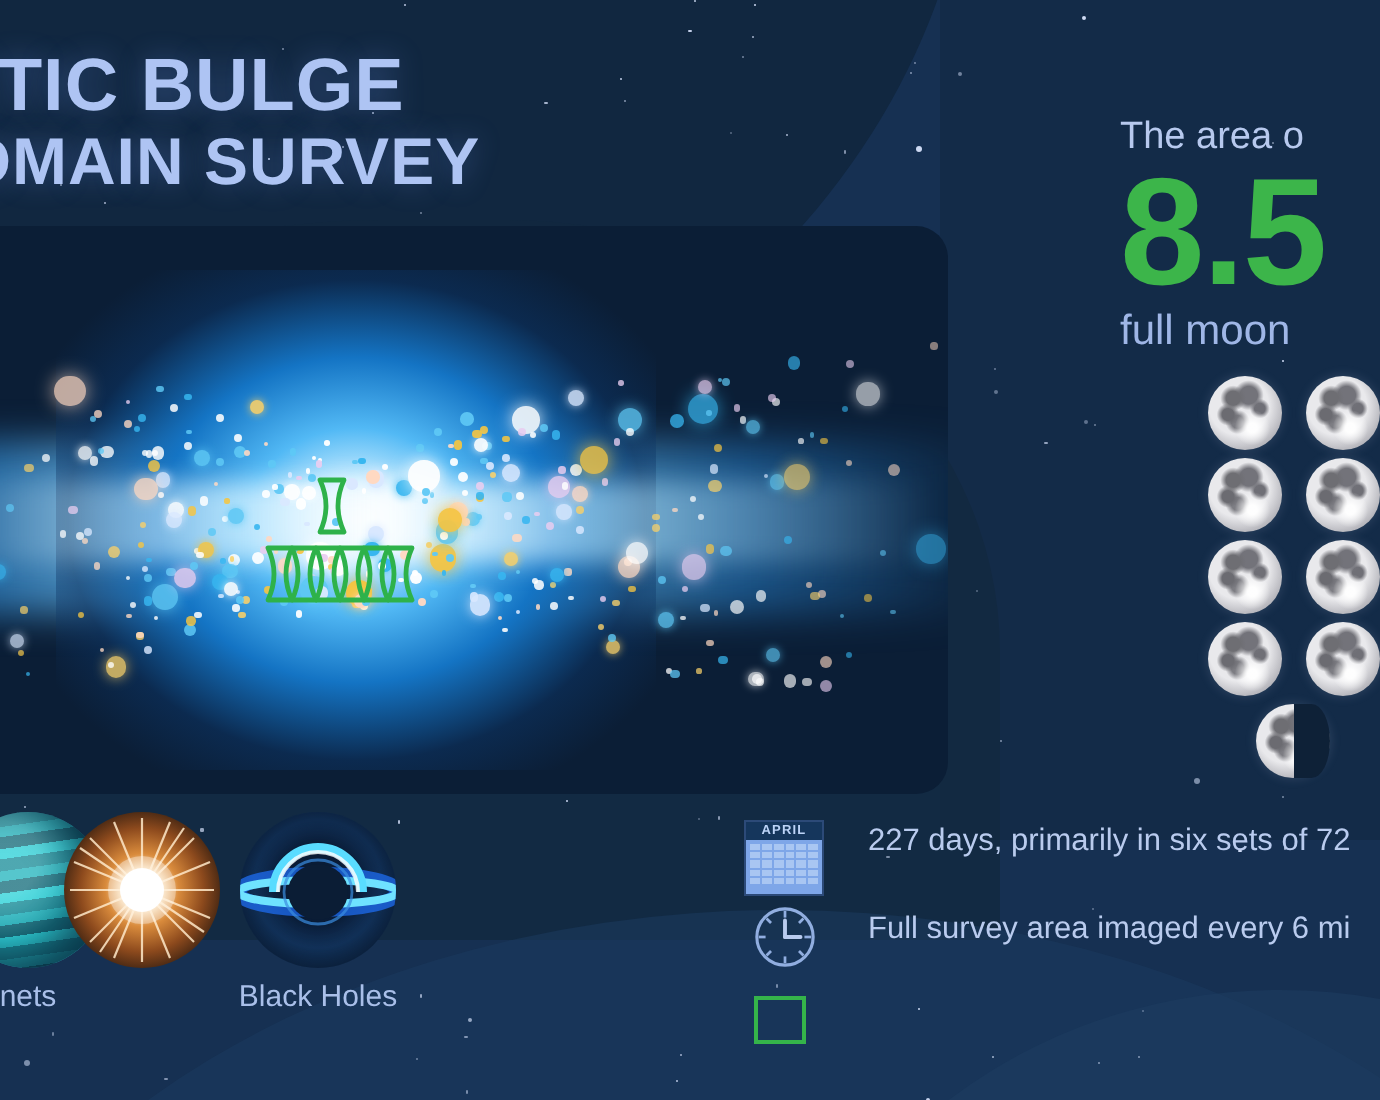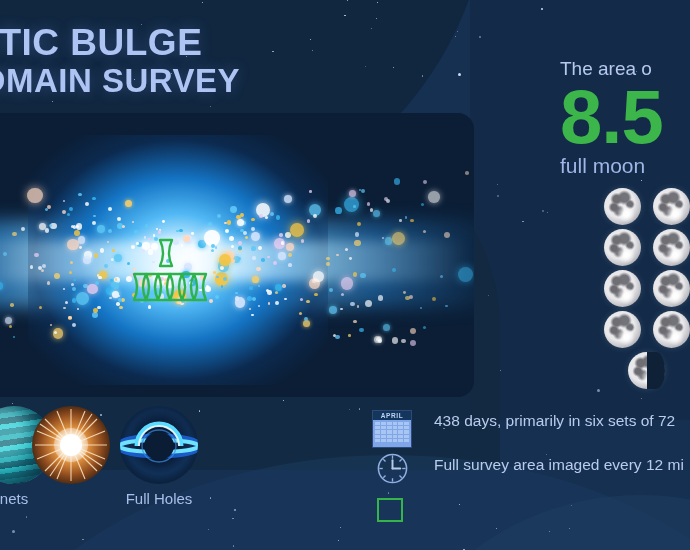--- a/index.html
+++ b/index.html
@@ -605,21 +605,21 @@
       <div class="orb orb-blackhole">
         <svg viewBox="0 0 78 78" style="position:absolute;inset:0;">
           <ellipse cx="39" cy="40" rx="40" ry="9" fill="none" stroke="#1e6cf0" stroke-width="7" opacity=".75"></ellipse>
           <ellipse cx="39" cy="40" rx="40" ry="6" fill="none" stroke="#6fe2ff" stroke-width="4"></ellipse>
           <path d="M17,40 a22,22 0 0 1 44,0" fill="none" stroke="#59dcff" stroke-width="5"></path>
           <path d="M19,40 a20,20 0 0 1 40,0" fill="none" stroke="#ffffff" stroke-width="2" opacity=".8"></path>
           <ellipse cx="39" cy="40" rx="15" ry="14" fill="#0b1d35"></ellipse>
           <ellipse cx="39" cy="40" rx="17" ry="16" fill="none" stroke="#3a8de0" stroke-width="1.4" opacity=".7"></ellipse>
         </svg>
       </div>
-      <div class="cat-label">Full Holes</div>
+      <div class="cat-label">Black Holes</div>
     </div>
   </div>
 
   <div id="detail-list">
 
     <div class="detail-row r1">
       <div class="cal-icon">
         <div class="cal-head">APRIL</div>
         <div class="cal-grid">
           <div class="cal-cell"></div>
@@ -647,40 +647,40 @@
             <div class="cal-cell"></div>
             <div class="cal-cell"></div>
           <div class="cal-cell"></div>
             <div class="cal-cell"></div>
             <div class="cal-cell"></div>
             <div class="cal-cell"></div>
             <div class="cal-cell"></div>
             <div class="cal-cell"></div>
         </div>
       </div>
-      <div class="detail-text">438 days, primarily in six sets of 72</div>
+      <div class="detail-text">227 days, primarily in six sets of 72</div>
     </div>
 
     <div class="detail-row r2">
       <svg class="clock-icon" viewBox="0 0 34 34">
         <circle cx="17" cy="17" r="14.5" fill="none" stroke="#91aee0" stroke-width="1.6"></circle>
         <g stroke="#91aee0" stroke-width="1.4">
           <line x1="17" y1="3.5" x2="17" y2="7"></line>
             <line x1="17" y1="27" x2="17" y2="30.5"></line>
           <line x1="3.5" y1="17" x2="7" y2="17"></line>
             <line x1="27" y1="17" x2="30.5" y2="17"></line>
           <line x1="7.5" y1="7.5" x2="9.8" y2="9.8"></line>
             <line x1="24.2" y1="24.2" x2="26.5" y2="26.5"></line>
           <line x1="26.5" y1="7.5" x2="24.2" y2="9.8"></line>
             <line x1="9.8" y1="24.2" x2="7.5" y2="26.5"></line>
         </g>
         <line x1="17" y1="17" x2="17" y2="8.5" stroke="#b9cbee" stroke-width="2" stroke-linecap="round"></line>
         <line x1="17" y1="17" x2="25" y2="17" stroke="#b9cbee" stroke-width="2" stroke-linecap="round"></line>
       </svg>
-      <div class="detail-text">Full survey area imaged every 12 mi</div>
+      <div class="detail-text">Full survey area imaged every 6 mi</div>
     </div>
 
     <div class="detail-row r3">
       <div class="sq-icon"></div>
     </div>
   </div>
 
 </div>
 
 </body></html>

